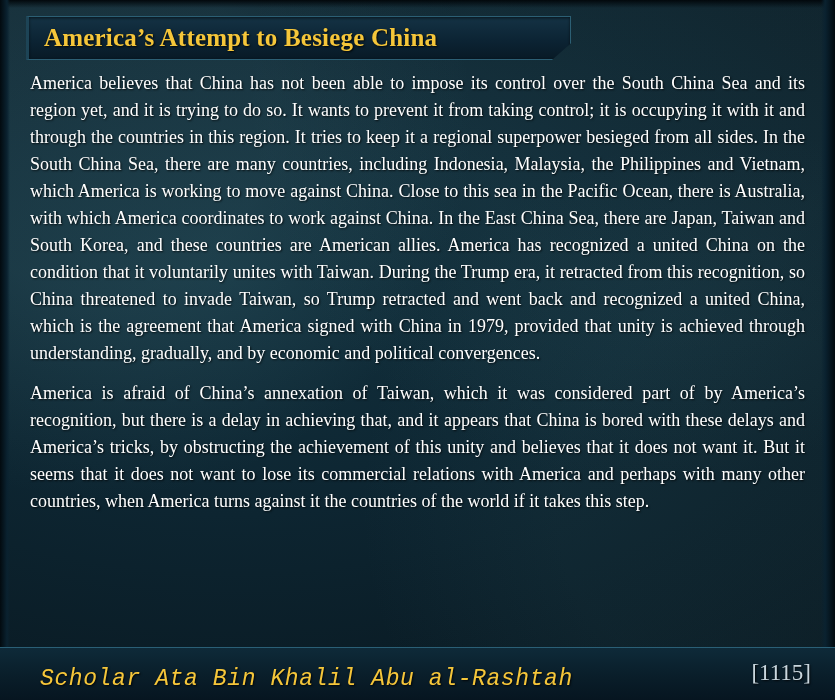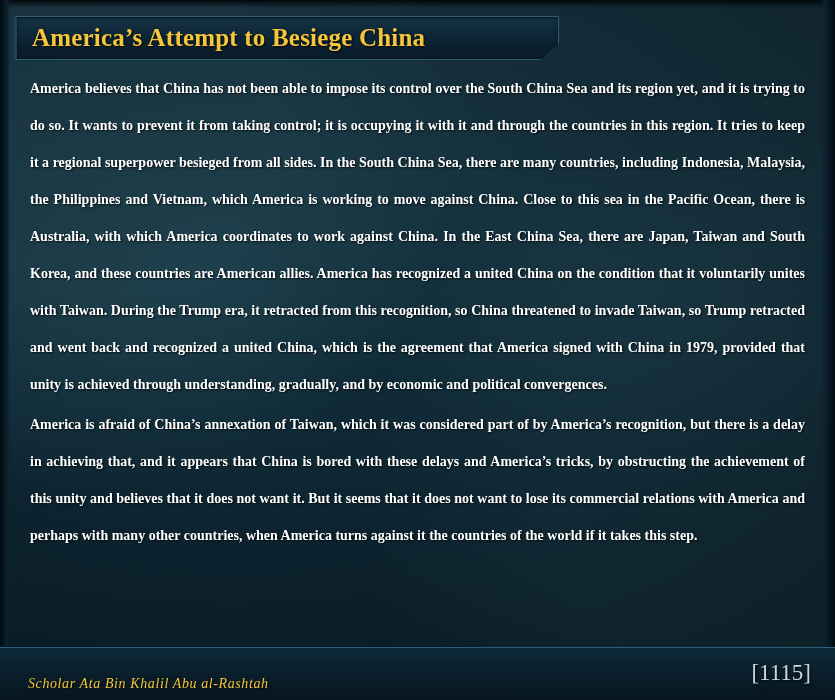--- a/index.html
+++ b/index.html
@@ -36,21 +36,21 @@
   .edge-left { left: 0; top: 0; width: 10px; height: 700px;
     background: linear-gradient(90deg, #020a0f 0%, #0a2230 70%, rgba(10,34,48,0) 100%); }
   .edge-right { right: 0; top: 0; width: 14px; height: 700px;
     background: linear-gradient(270deg, #020a0f 0%, #0a2230 70%, rgba(10,34,48,0) 100%); }
   .edge-top { left: 0; top: 0; width: 835px; height: 8px;
     background: linear-gradient(180deg, #02080c 0%, rgba(2,8,12,0) 100%); }
 
   
   .title-wrap {
     position: absolute;
-    left: 14px;
+    left: 26px;
     top: 16px;
     width: 545px;
     height: 44px;
   }
   .title-plate {
     position: absolute;
     inset: 0;
     background: linear-gradient(180deg, #143244 0%, #0c2434 55%, #081a26 100%);
     border: 1px solid #2c5f74;
     border-left: 3px solid #1d4456;
@@ -74,27 +74,27 @@
   .body {
     position: absolute;
     left: 30px;
     top: 70px;
     width: 775px;
   }
   .para {
     margin: 0 0 0 0;
     color: #ffffff;
     font-family: "Liberation Serif", serif;
-    font-weight: bold;
-    font-size: 14px;
-    line-height: 37px;
+    font-weight: normal;
+    font-size: 18px;
+    line-height: 27px;
     text-align: justify;
     text-shadow: 1px 1px 2px rgba(0,0,0,0.8);
   }
-  .para + .para { margin-top: 3px; }
+  .para + .para { margin-top: 13px; }
 
   
   .flag {
     position: absolute;
     right: 18px;
     bottom: 62px;
     width: 132px;
     height: 74px;
   }
   .flag svg { display: block; }
@@ -112,26 +112,26 @@
   .footer-rule {
     position: absolute;
     left: 0;
     bottom: 51px;
     width: 835px;
     height: 2px;
     background: linear-gradient(90deg, rgba(245,198,58,0) 0%, rgba(245,198,58,0.75) 12%, rgba(245,198,58,0.75) 88%, rgba(245,198,58,0) 100%);
   }
   .author {
     position: absolute;
-    left: 28px;
+    left: 40px;
     bottom: 8px;
     color: #f5c63a;
-    font-family: Liberation Serif, serif;
+    font-family: Liberation Mono, monospace;
     font-style: italic;
-    font-size: 14px;
+    font-size: 23px;
     letter-spacing: 0.6px;
     text-shadow: 1px 1px 2px rgba(0,0,0,0.8);
   }
   .page-num {
     position: absolute;
     right: 24px;
     bottom: 14px;
     color: #c9d6dd;
     font-family: "Liberation Serif", serif;
     font-size: 23px;

